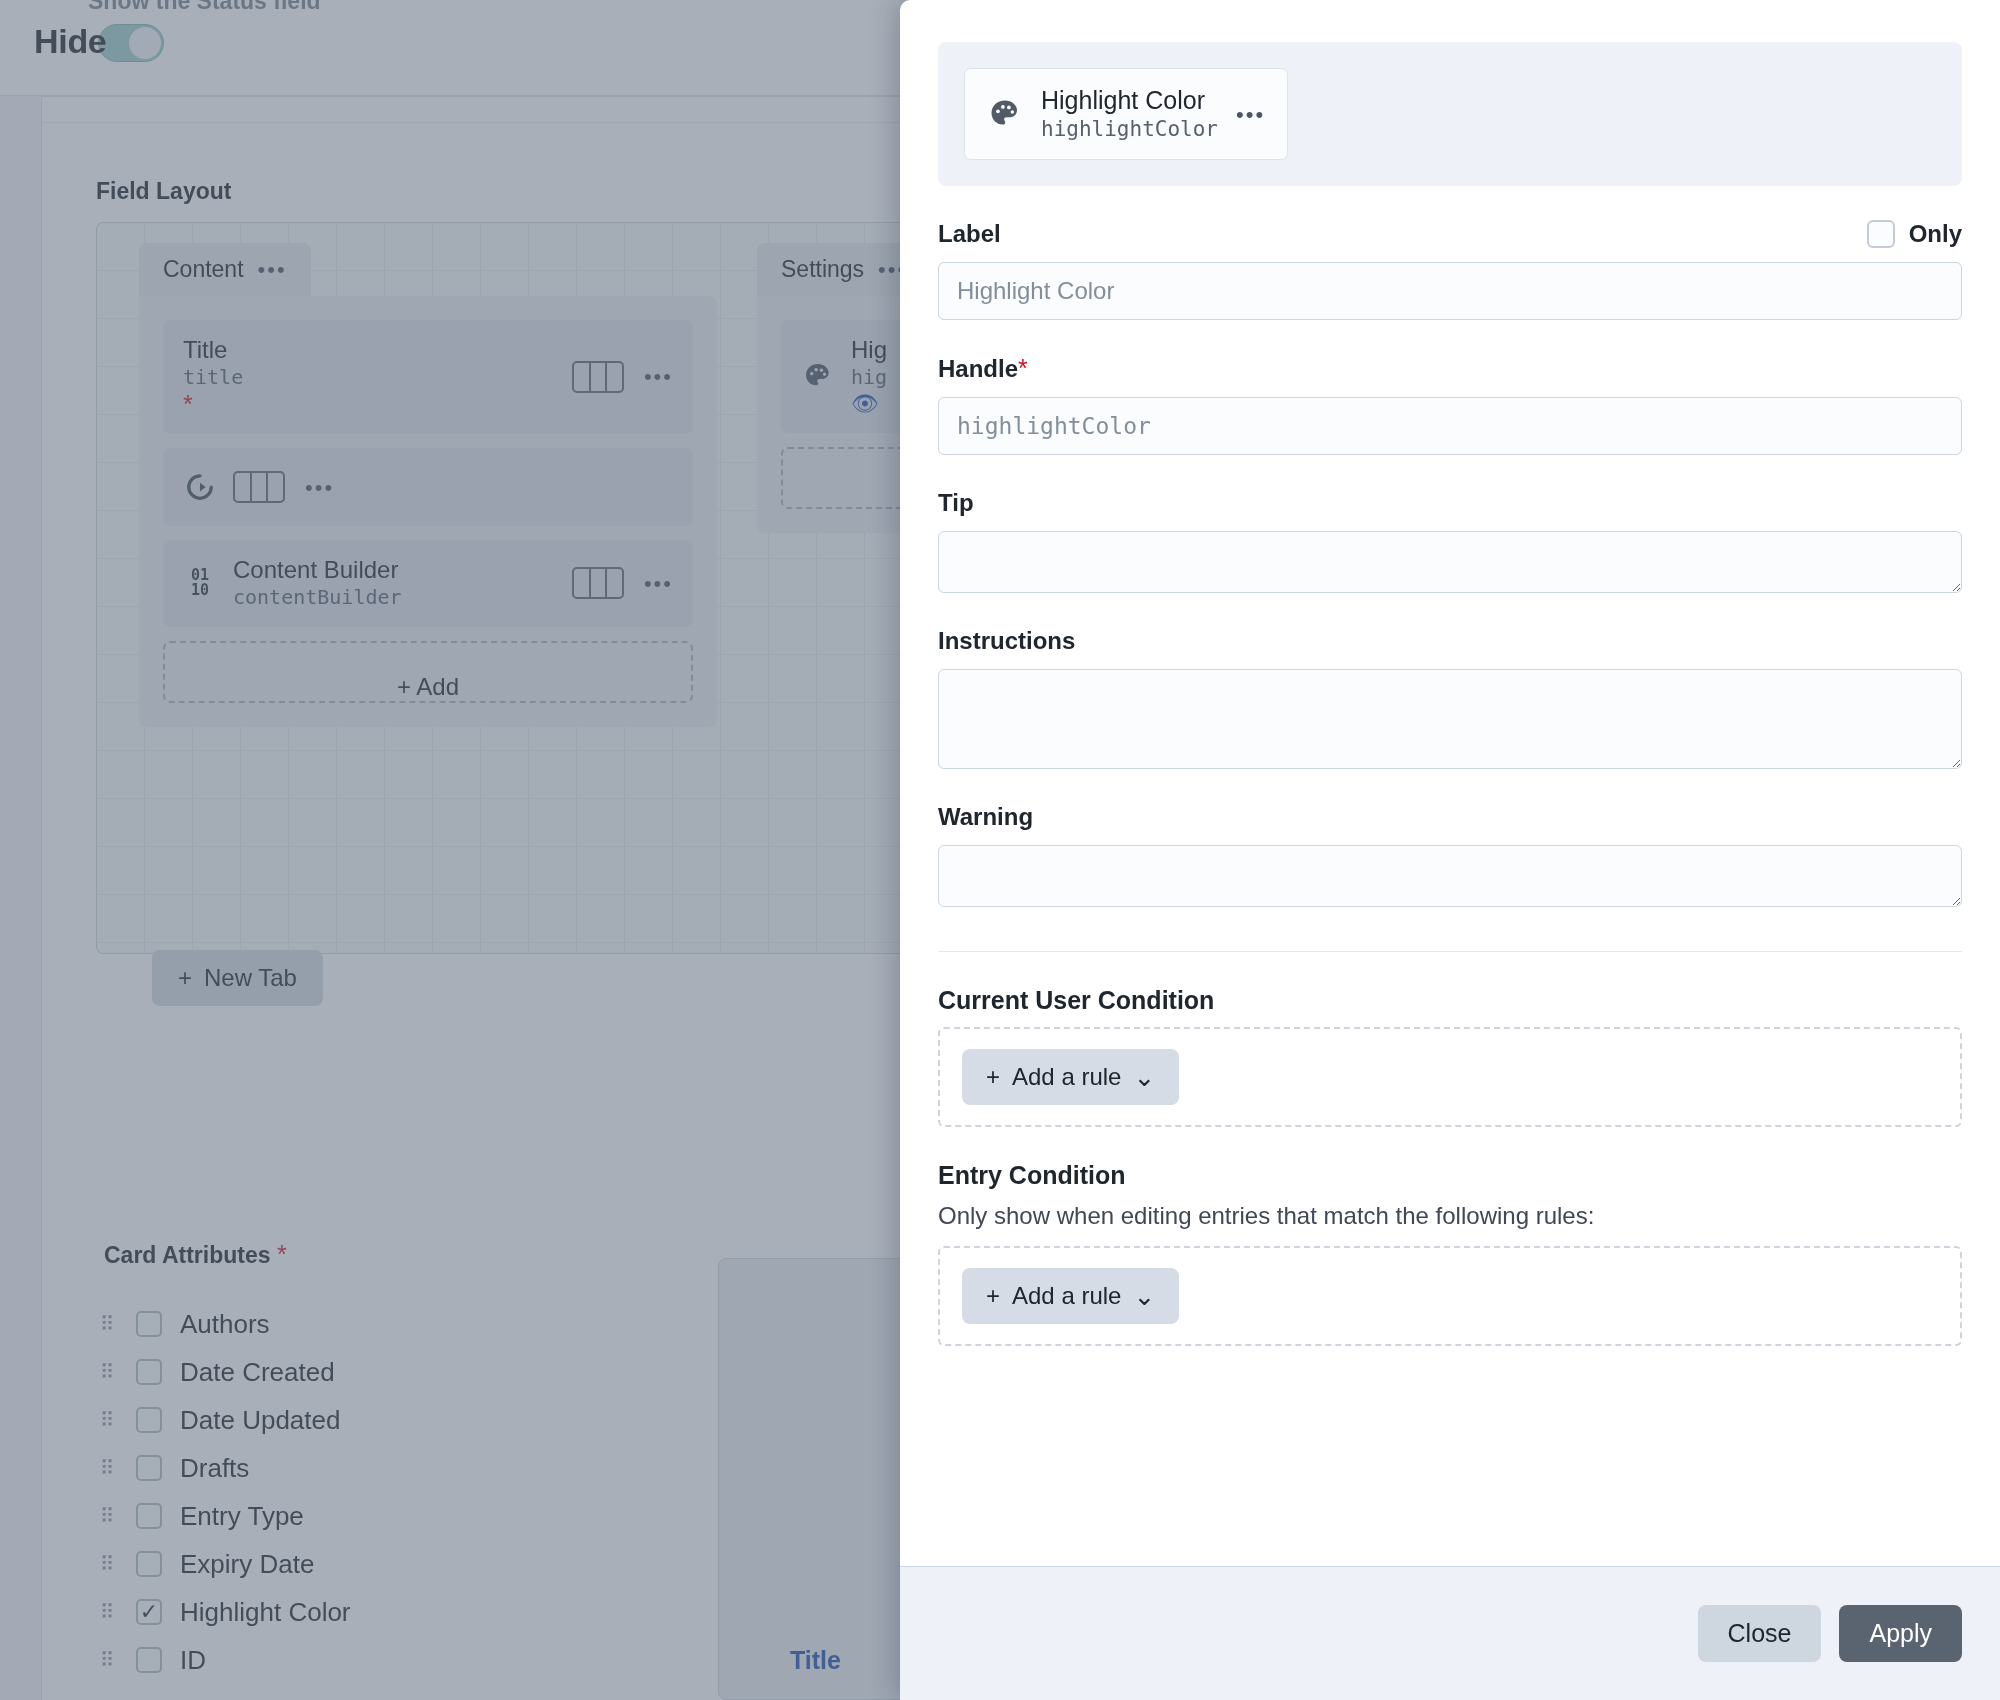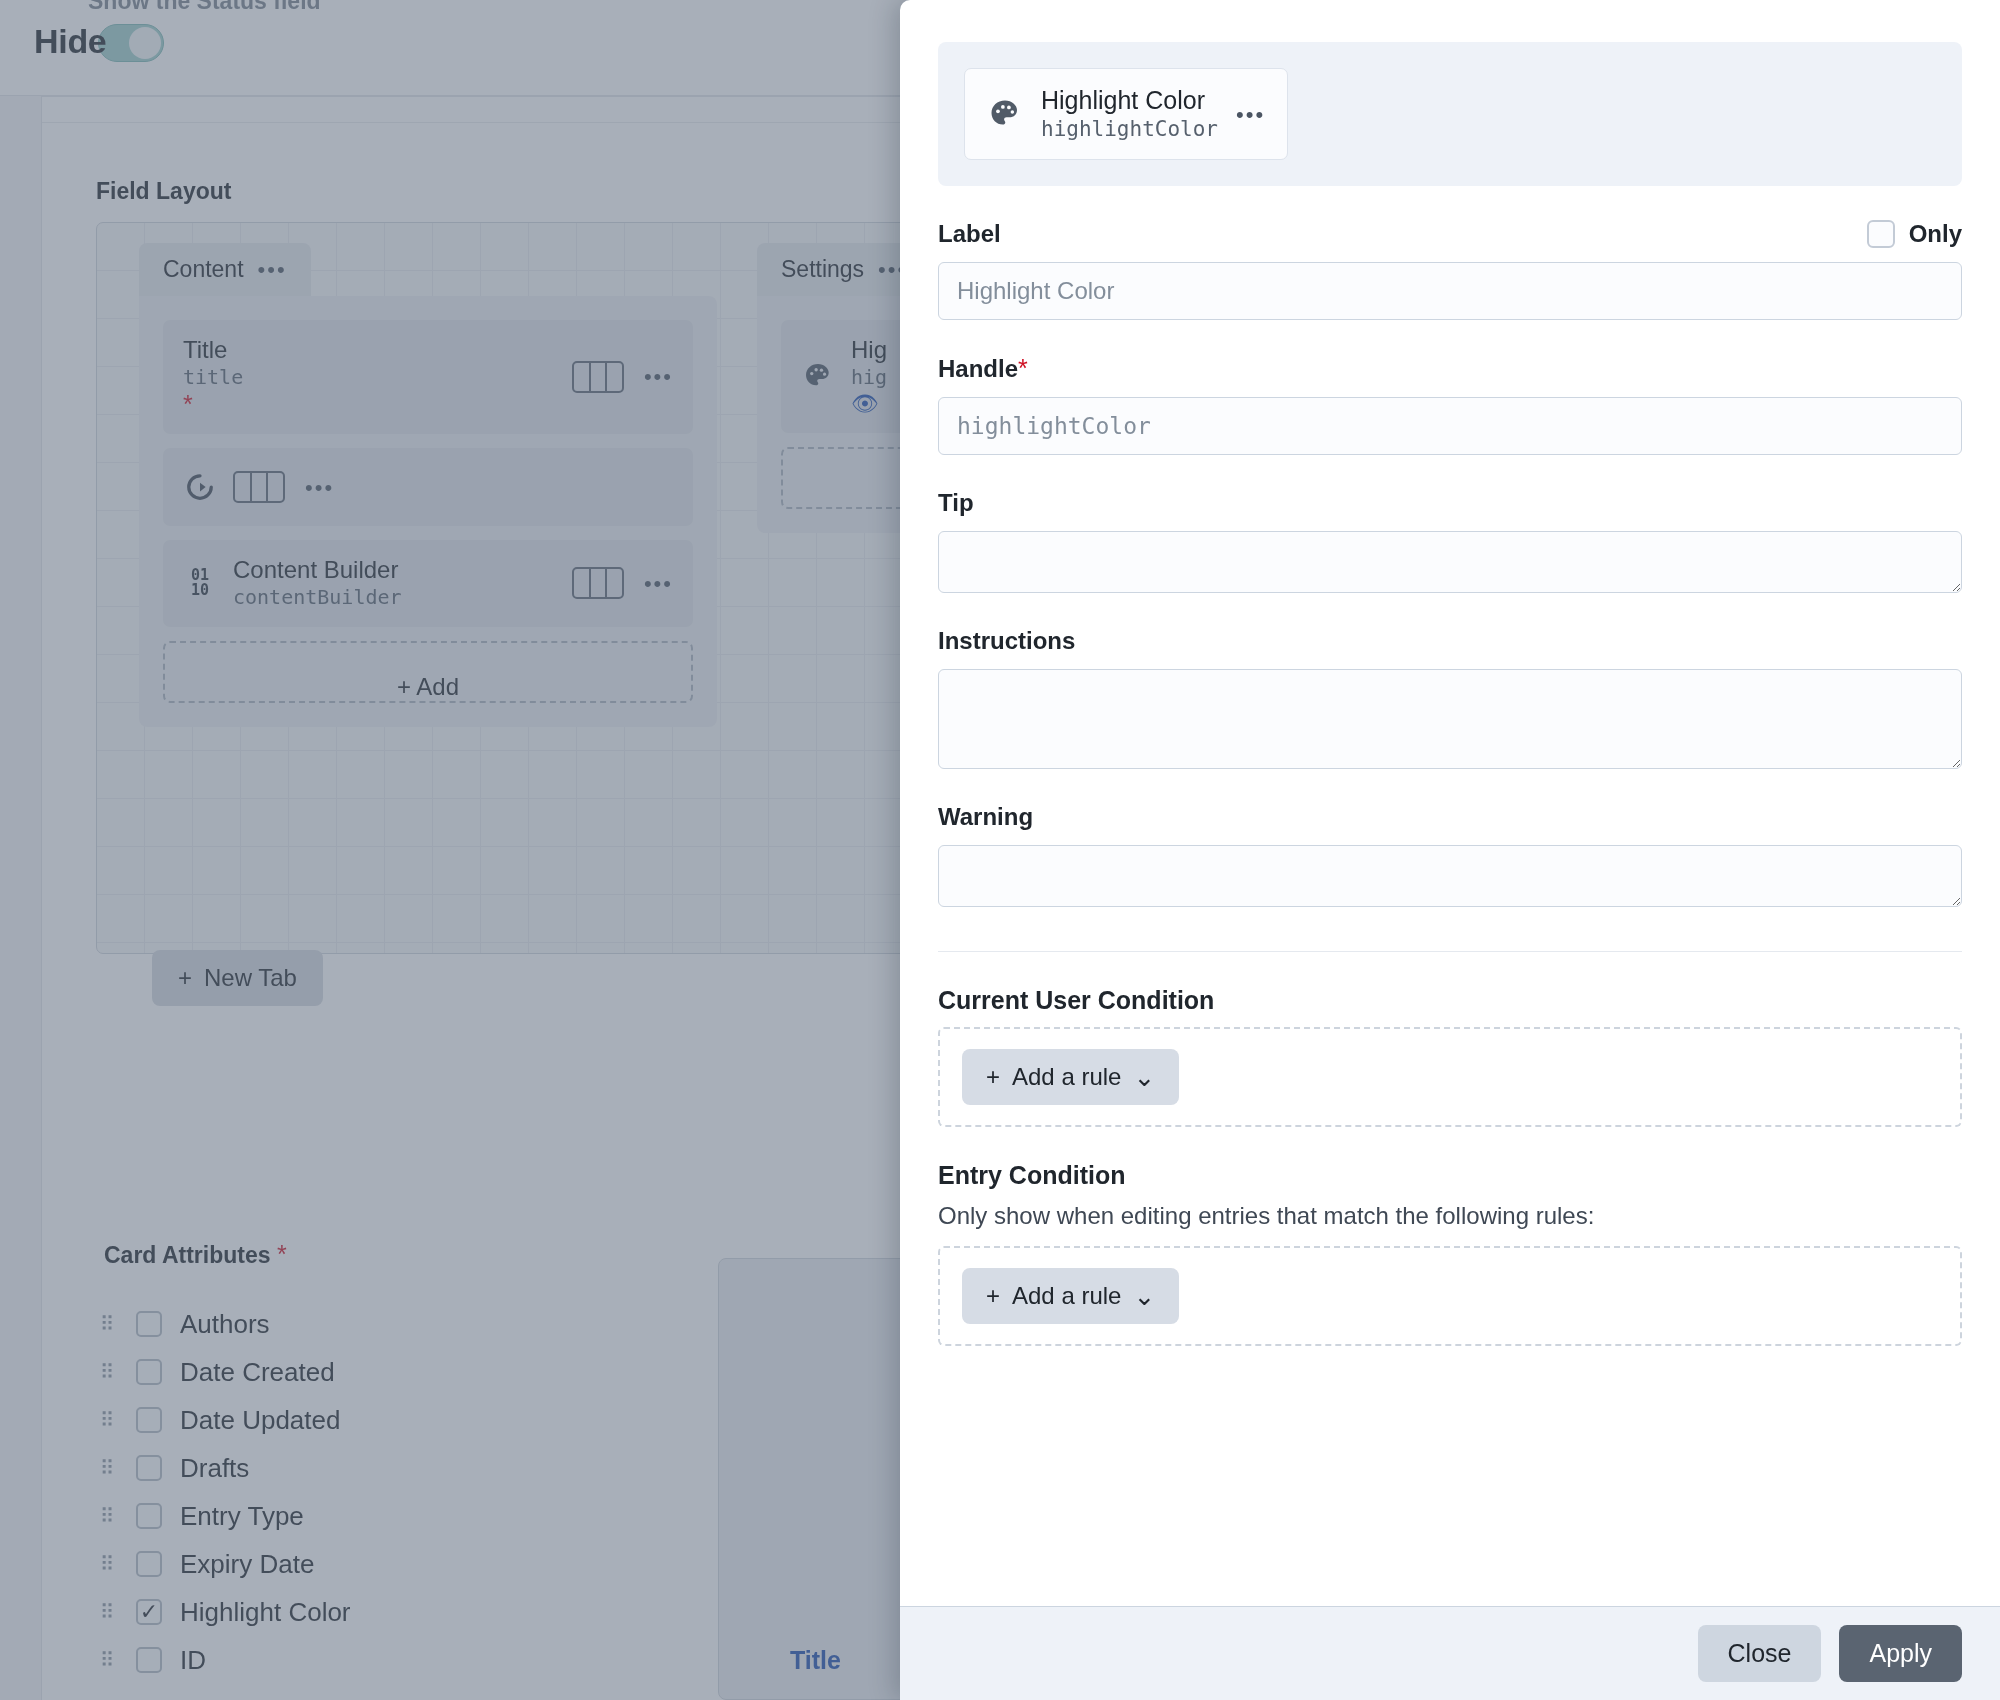--- a/index.html
+++ b/index.html
@@ -250,21 +250,21 @@
     padding: 14px 24px; font-size: 24px; color: #20262d;
     font-family: "Liberation Sans", sans-serif;
     display: inline-flex; align-items: center; gap: 12px;
     cursor: pointer;
   }
 
   .modal-footer {
     flex: 0 0 auto;
     border-top: 1px solid #ccd5e0;
     background: #eef2f8;
-    padding: 18px 38px;
+    padding: 38px 38px;
     display: flex; justify-content: flex-end; align-items: center; gap: 18px;
   }
   .btn {
     border: none; border-radius: 8px;
     font-family: "Liberation Sans", sans-serif;
     font-size: 25px; padding: 14px 30px; cursor: pointer;
   }
   .btn-close { background: #ced6e0; color: #20262d; }
   .btn-apply { background: #5a6471; color: #ffffff; }
 </style>

